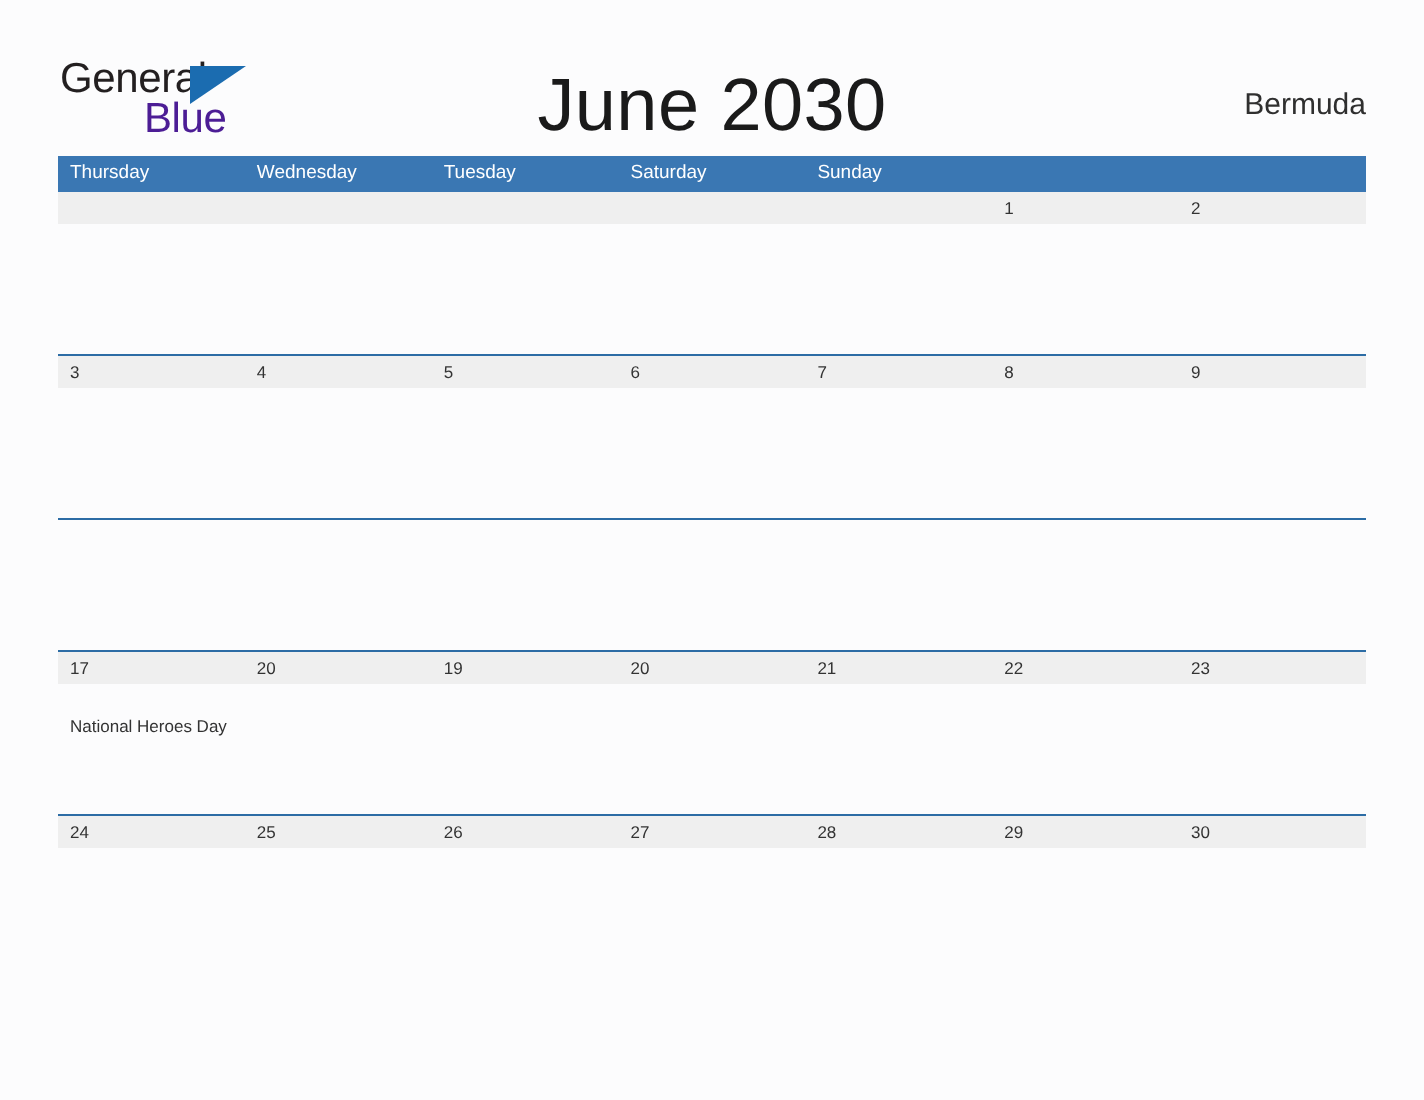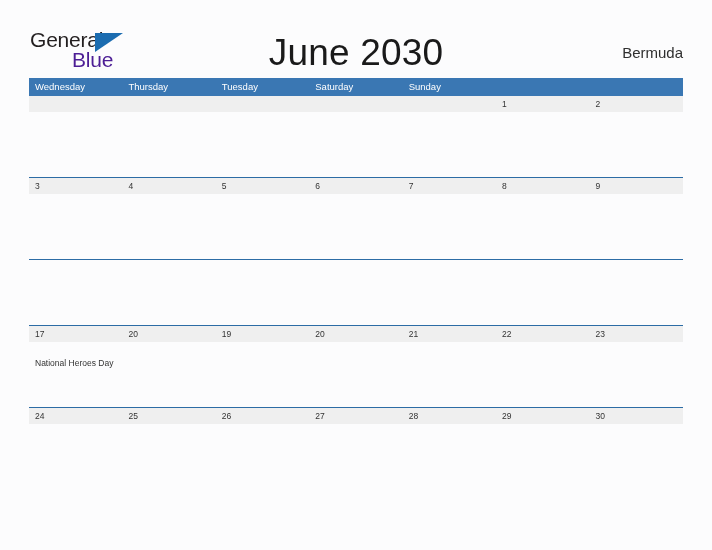--- a/index.html
+++ b/index.html
@@ -173,22 +173,22 @@
 
     <div class="month-title">June 2030</div>
 
     <div class="region-label">Bermuda</div>
 
   </div>
 
   <div class="calendar">
 
     <div class="cal-row weekday-head">
+      <div class="cal-col">Thursday</div>
       <div class="cal-col">Wednesday</div>
-      <div class="cal-col">Thursday</div>
       <div class="cal-col">Tuesday</div>
       <div class="cal-col">Saturday</div>
       <div class="cal-col">Sunday</div>
     </div>
 
     <div class="week">
       <div class="cal-row daynum-row">
         <div class="cal-col"></div>
         <div class="cal-col"></div>
         <div class="cal-col"></div>

